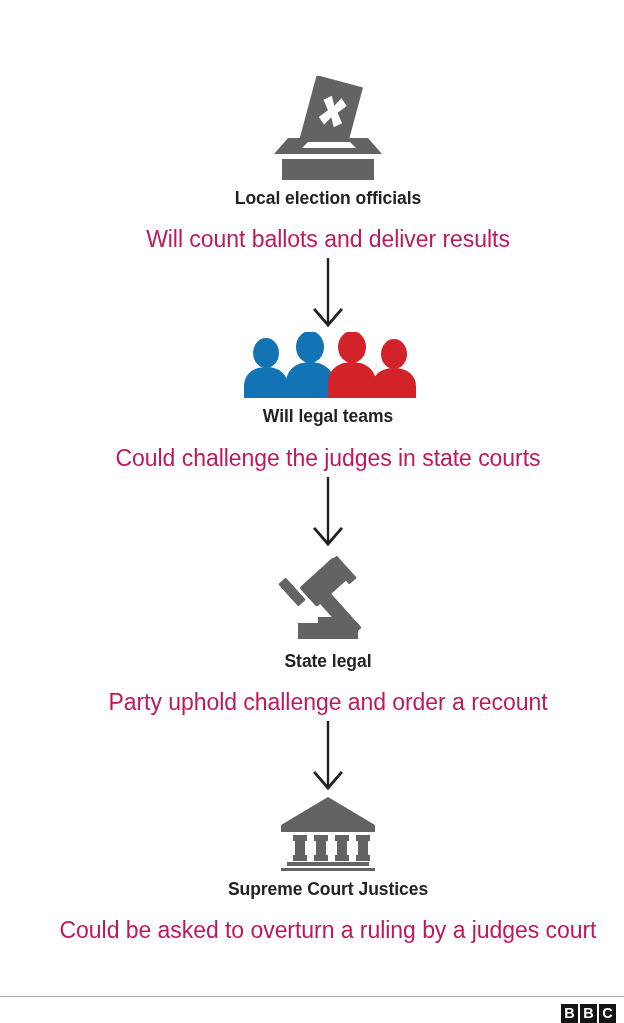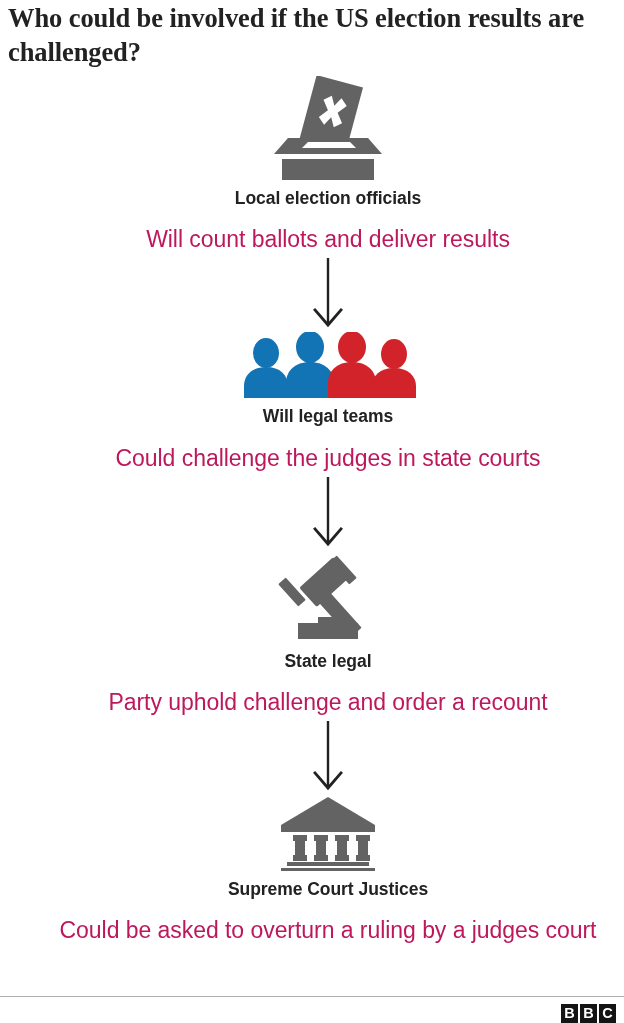--- a/index.html
+++ b/index.html
@@ -109,21 +109,20 @@
     font-weight: 700;
     line-height: 19px;
     text-align: center;
   }
 </style>
 </head>
 <body>
 
 <div class="infographic">
 
-  <div class="title">Who could be involved if the US election results are challenged?</div>
 
   <div class="flow">
 
     <div class="node">
       <div class="icon-wrap">
         <svg width="128" height="104" viewBox="0 0 128 104" aria-hidden="true">
 
           <g transform="rotate(15 66 42)">
             <rect x="42" y="4" width="48" height="66" fill="#636363"></rect>
             <path d="M55 26 L62 20 L67 29 L72 20 L79 26 L72 35 L79 44 L72 50 L67 41 L62 50 L55 44 L62 35 Z" fill="#ffffff"></path>

